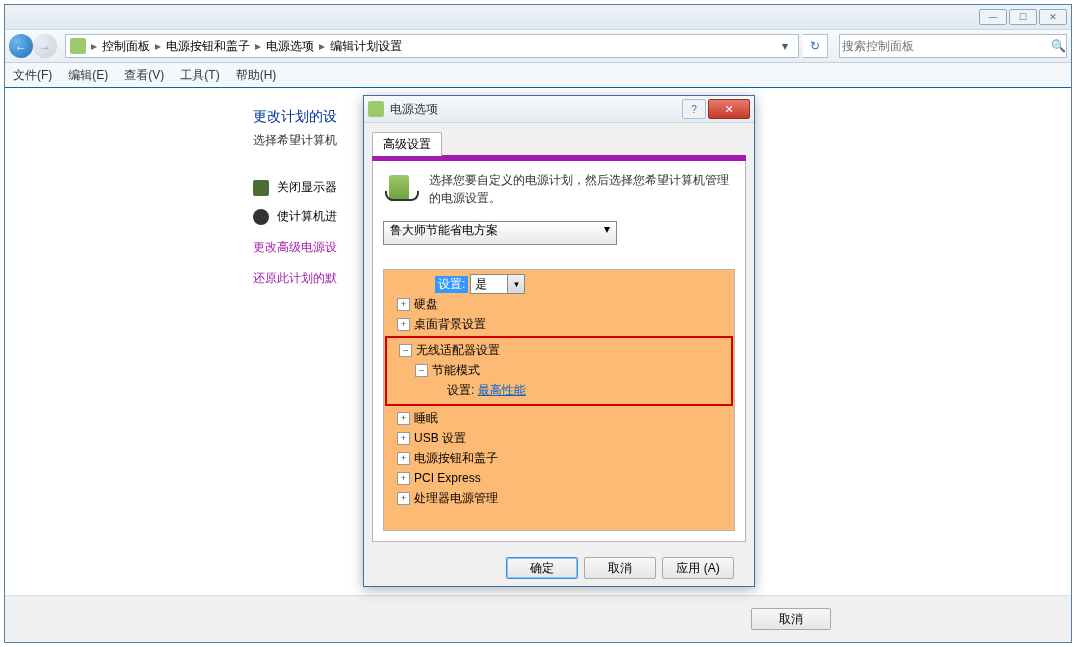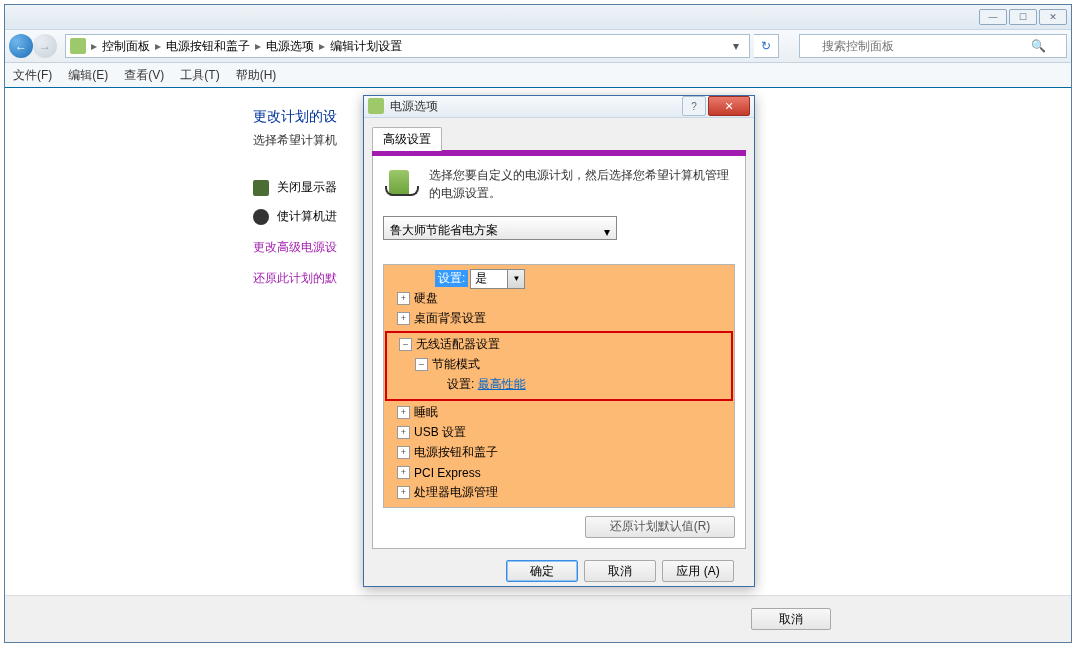--- a/index.html
+++ b/index.html
@@ -73,21 +73,21 @@
   width:16px;height:16px;background:#9ec96a;border-radius:2px;display:inline-block;
 }
 .bcsep{color:#666;padding:0 3px;}
 .addrdrop{width:18px;text-align:center;color:#555;cursor:default;}
 .refresh{
   width:24px;height:22px;border:1px solid #a9bfd2;border-left:none;background:#fff;
   display:flex;align-items:center;justify-content:center;color:#2a6fc9;font-size:12px;
 }
 .searchbar{
   width:226px;height:22px;border:1px solid #a9bfd2;background:#fff;
-  display:flex;align-items:center;padding:0 20px;margin-left:16px;
+  display:flex;align-items:center;padding:0 0;margin-left:7px;
 }
 .searchbar input{border:none;outline:none;flex:1;font-size:12px;color:#888;background:transparent;}
 .menubar{
   height:24px;background:#f5f8fb;border-bottom:1px solid #0369a1;
   display:flex;align-items:center;padding:0 8px;gap:16px;color:#333;
 }
 .content{
   flex:1;display:flex;flex-direction:column;
 }
 .pagearea{
@@ -150,21 +150,21 @@
   content:"";position:absolute;left:6px;top:4px;width:20px;height:26px;
   background:linear-gradient(#9cc76a,#6ba03a);border-radius:3px;
 }
 .batteryicon::after{
   content:"";position:absolute;left:2px;top:20px;width:30px;height:8px;
   border:2px solid #333;border-top:none;border-radius:0 0 8px 8px;
 }
 .introtext{flex:1;color:#333;line-height:1.5;}
 .plan-select{
   width:220px;height:22px;border:1px solid #888;background:linear-gradient(#fff,#e8e8e8);
-  display:flex;align-items:flex-end;padding:0 6px;justify-content:space-between;margin-bottom:24px;
+  display:flex;align-items:flex-start;padding:0 6px;justify-content:space-between;margin-bottom:24px;
 }
 .tree{
   flex:1;border:1px solid #b5b5b5;background:#fdba74;overflow:auto;padding:4px 1px;
 }
 .tree-row{display:flex;align-items:center;height:20px;white-space:nowrap;}
 .expand{
   width:11px;height:11px;border:1px solid #999;display:inline-flex;
   align-items:center;justify-content:center;font-size:9px;color:#555;
   margin-right:4px;background:#fff;line-height:1;
 }
@@ -335,23 +335,20 @@
           <div class="tree-row" style="padding-left:12px;">
             <span class="expand">+</span>
             <span>PCI Express</span>
           </div>
           <div class="tree-row" style="padding-left:12px;">
             <span class="expand">+</span>
             <span>处理器电源管理</span>
           </div>
         </div>
 
-        <div class="restore-row">
-          <button>还原计划默认值(R)</button>
-        </div>
       </div>
     </div>
     <div class="dlg-footer">
       <button class="primary">确定</button>
       <button>取消</button>
       <button>应用 (A)</button>
     </div>
   </div>
 
 </div>

